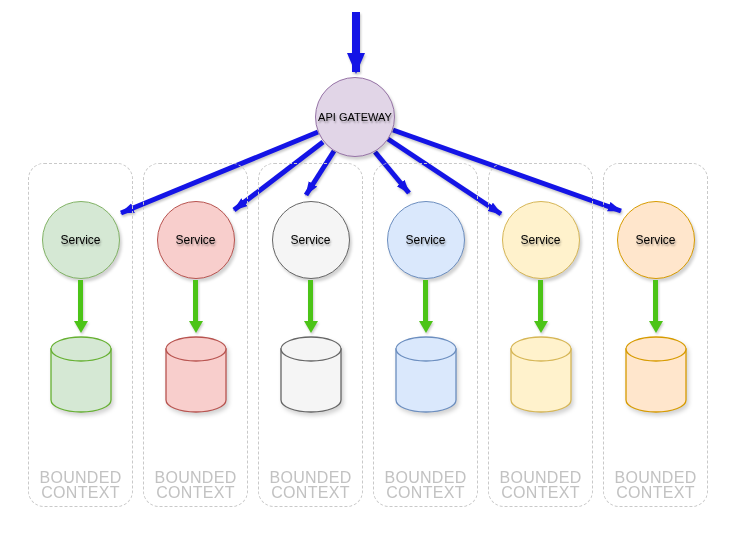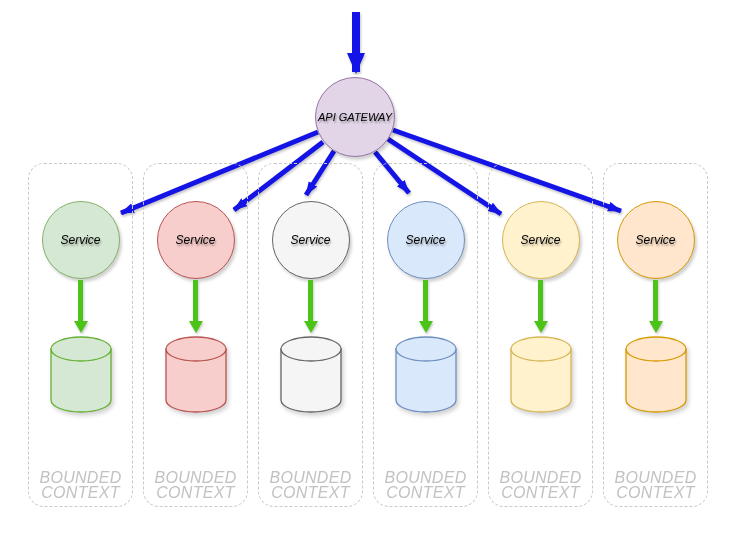--- a/index.html
+++ b/index.html
@@ -3,21 +3,20 @@
 <meta charset="utf-8">
 <style>
   html, body { margin: 0; padding: 0; background: #ffffff; }
   .canvas {
     position: relative;
     width: 741px;
     height: 541px;
     background: #ffffff;
     font-family: "Liberation Sans", sans-serif;
     overflow: hidden;
-    font-style: italic;
   }
   
   .overlay {
     position: absolute;
     left: 0; top: 0;
     width: 741px; height: 541px;
     filter: drop-shadow(1px 2px 1px rgba(0,0,0,0.22));
     pointer-events: none;
   }
   

